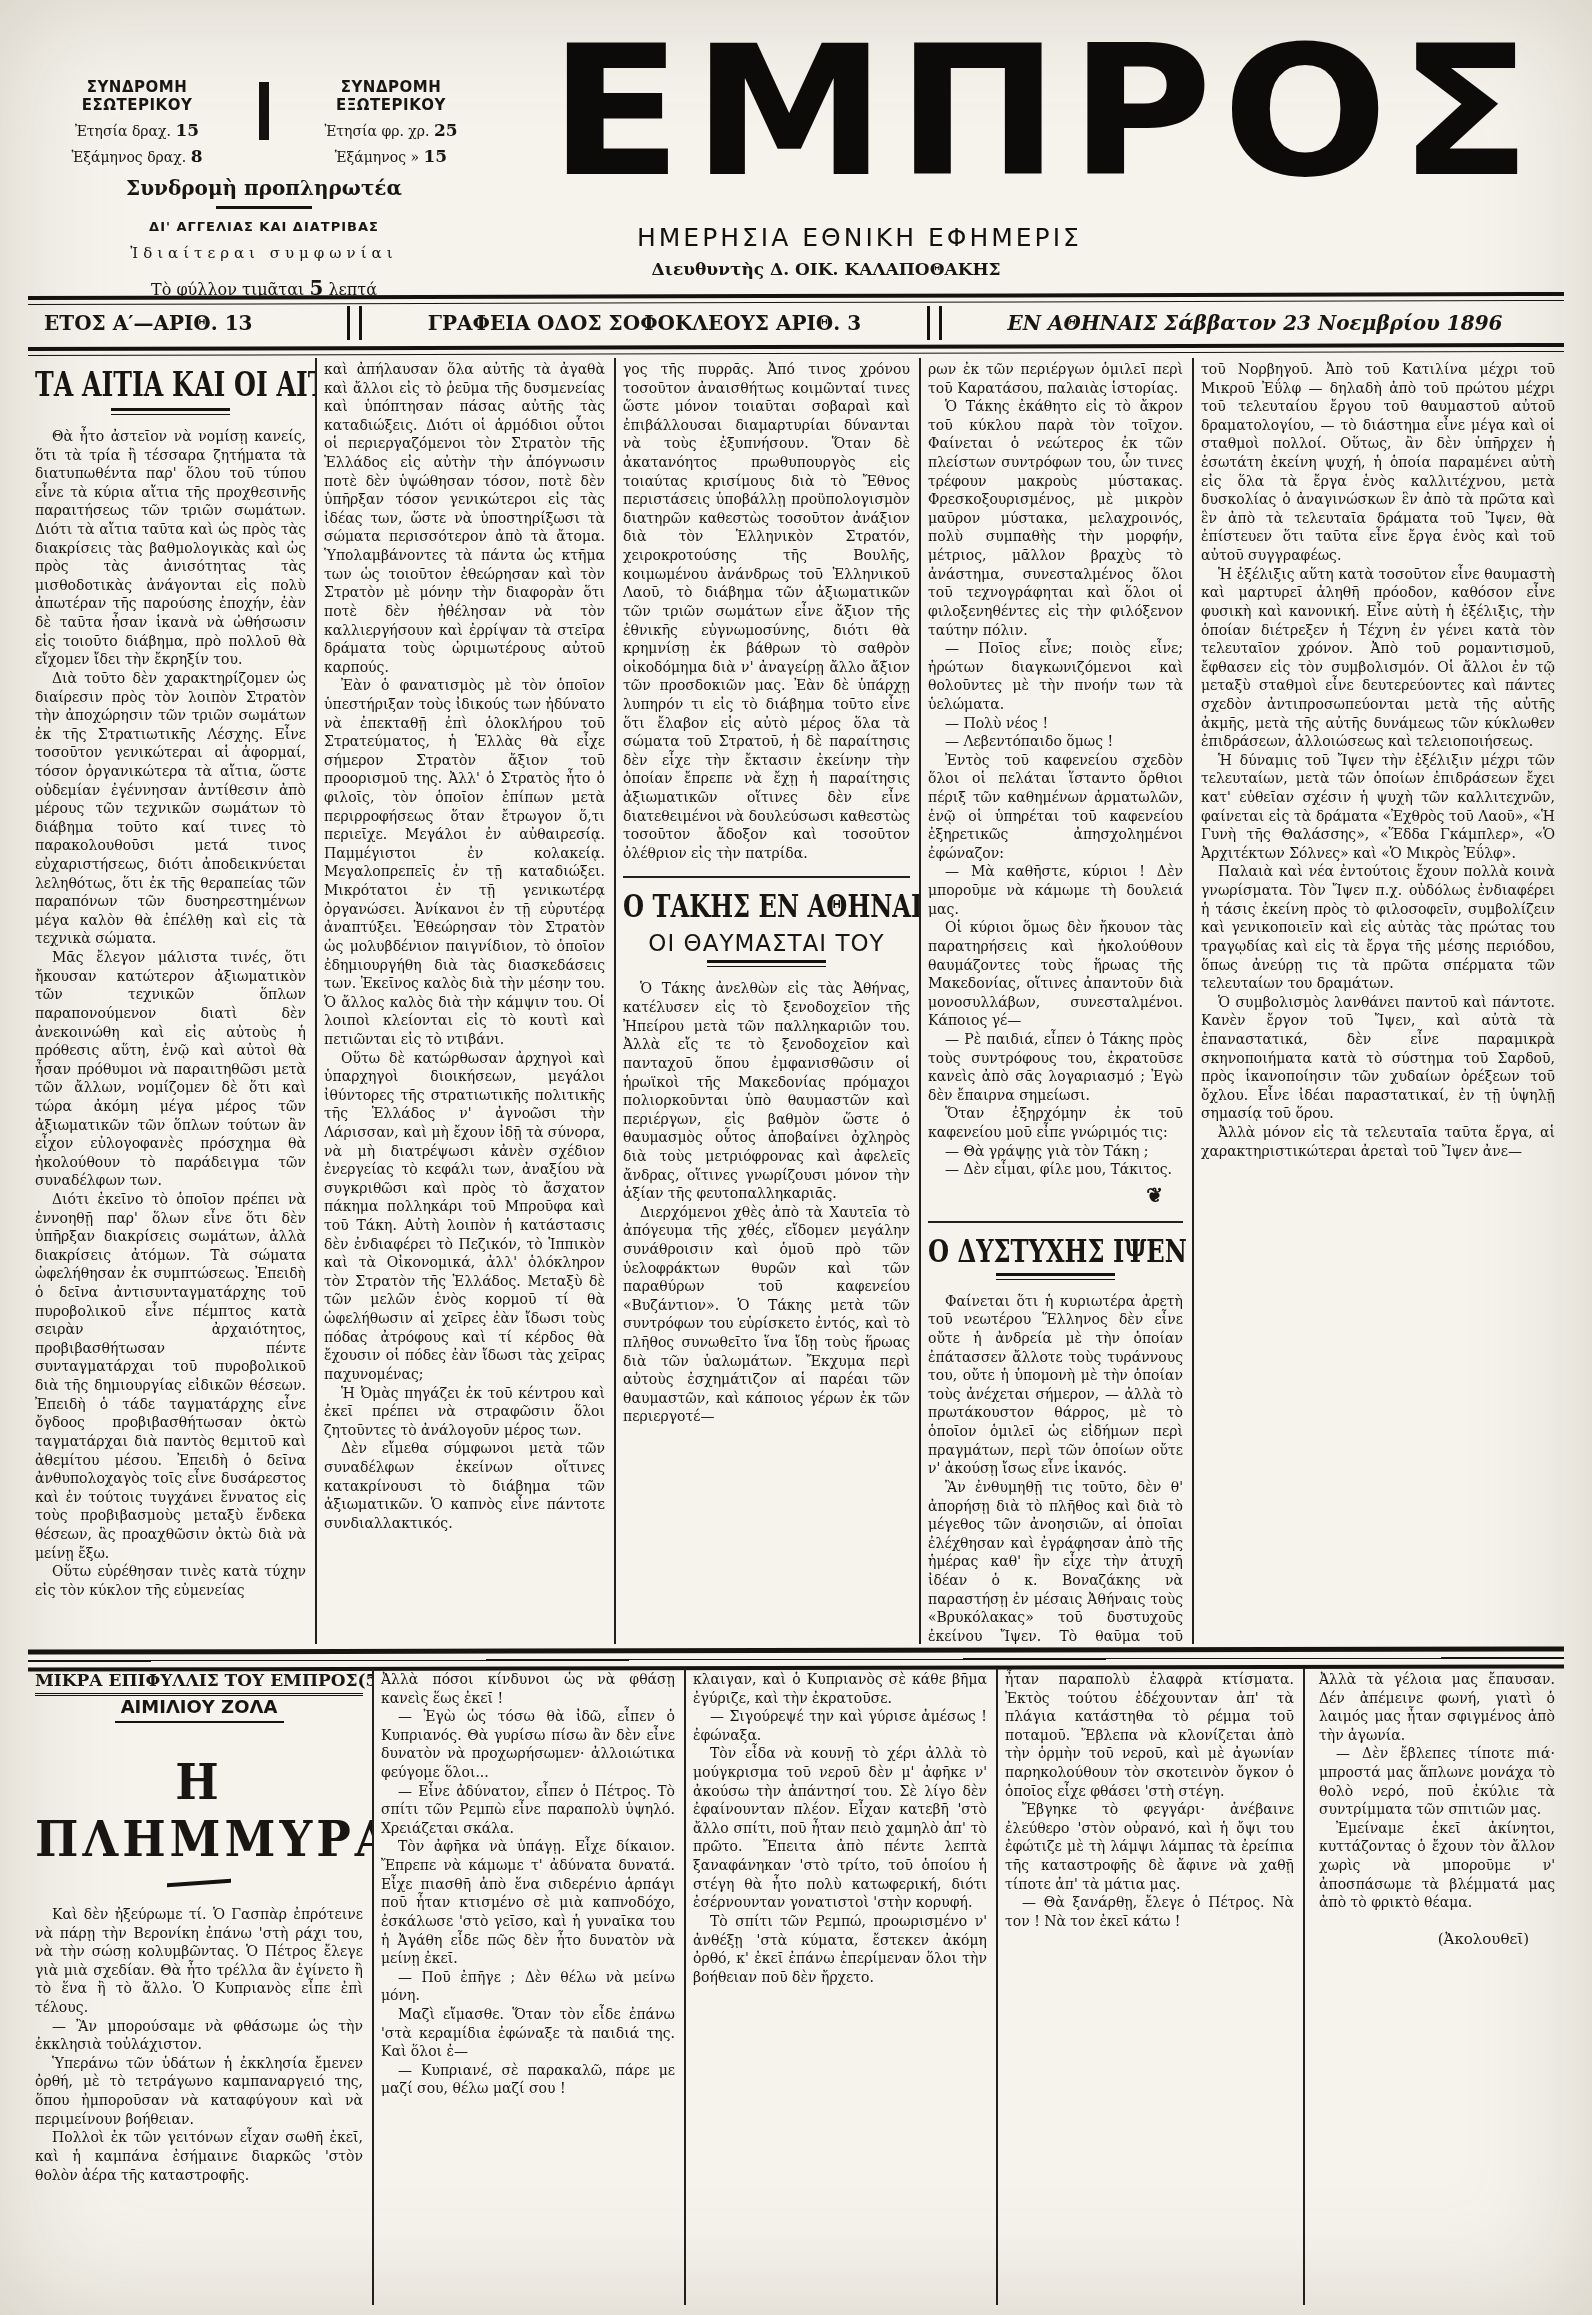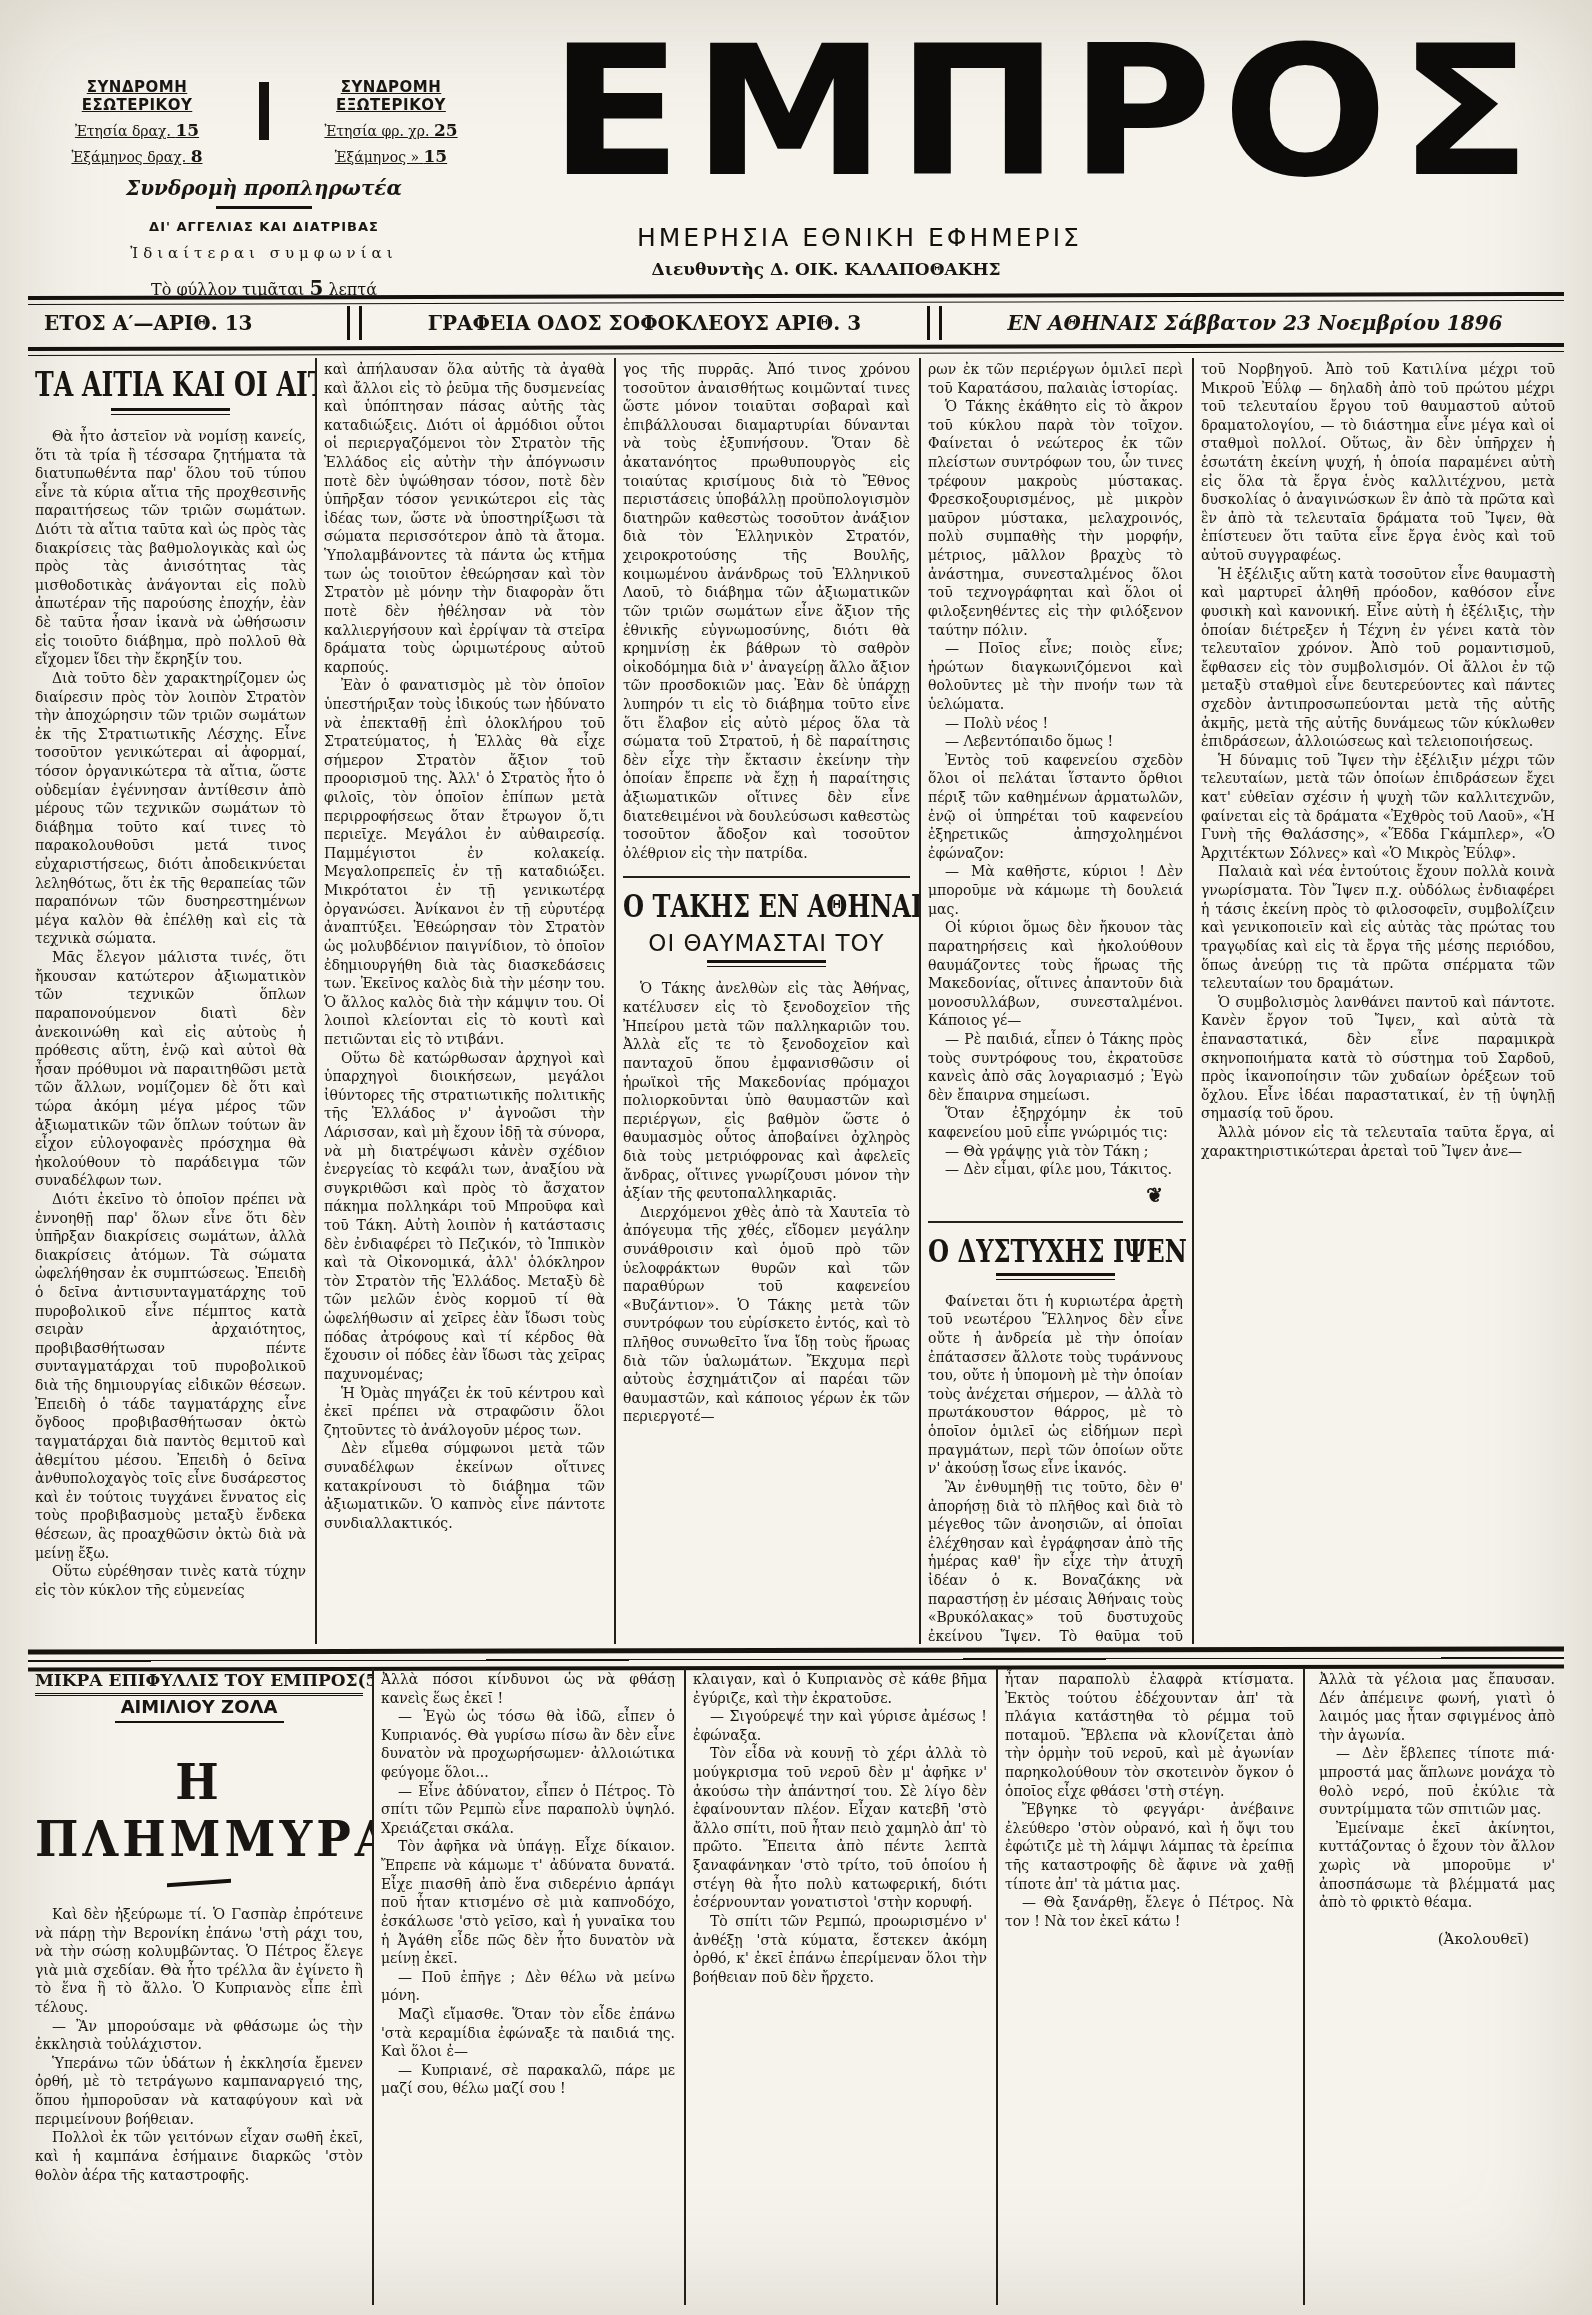--- a/index.html
+++ b/index.html
@@ -10,26 +10,26 @@
     background:#f5f3ec;
     color:#181512;
     font-family:"DejaVu Serif", serif;
     box-shadow:inset 0 0 119px rgba(120,105,80,.25);
     overflow:hidden;
   }
   
   .header{position:absolute;left:0;top:0;width:1592px;height:358px;}
   .subs{position:absolute;left:30px;top:78px;width:468px;text-align:center;}
   .subs-row{display:flex;justify-content:space-between;align-items:flex-start;}
-  .subs-col{width:214px;text-decoration:underline;}
+  .subs-col{width:214px;}
   .subs-title{font-weight:bold;font-size:15px;letter-spacing:0.5px;font-family:"DejaVu Sans",sans-serif;}
   .subs-line{font-size:14px;margin-top:6px;}
   .subs-line b{font-size:17px;}
   .subs-bar{width:10px;height:58px;background:#14110e;margin-top:4px;}
-  .prepaid{font-size:20px;font-weight:bold;margin-top:10px;font-style:italic;}
+  .prepaid{font-size:20px;font-weight:bold;margin-top:10px;}
   .prepaid-rule{width:96px;height:3px;background:#14110e;margin:6px auto 10px;}
   .ads-line{font-size:13px;font-weight:bold;font-family:"DejaVu Sans",sans-serif;letter-spacing:1px;margin-top:4px;}
   .special-line{font-size:15px;letter-spacing:5px;margin-top:10px;}
   .price-line{font-size:16px;margin-top:14px;}
   .price-line b{font-size:20px;}
   .masthead{
     position:absolute;left:549px;top:28px;width:1035px;height:189px;
     font-family:"DejaVu Sans",sans-serif;font-weight:bold;
     font-size:195px;line-height:184px;letter-spacing:10px;
     transform:scaleY(.92);transform-origin:top left;

